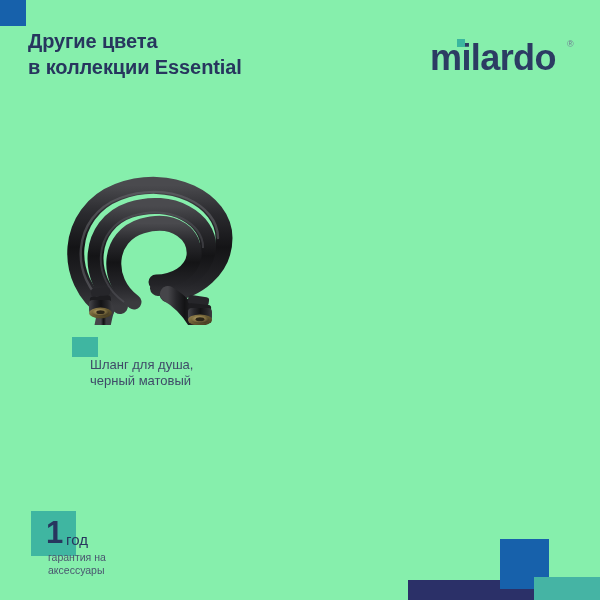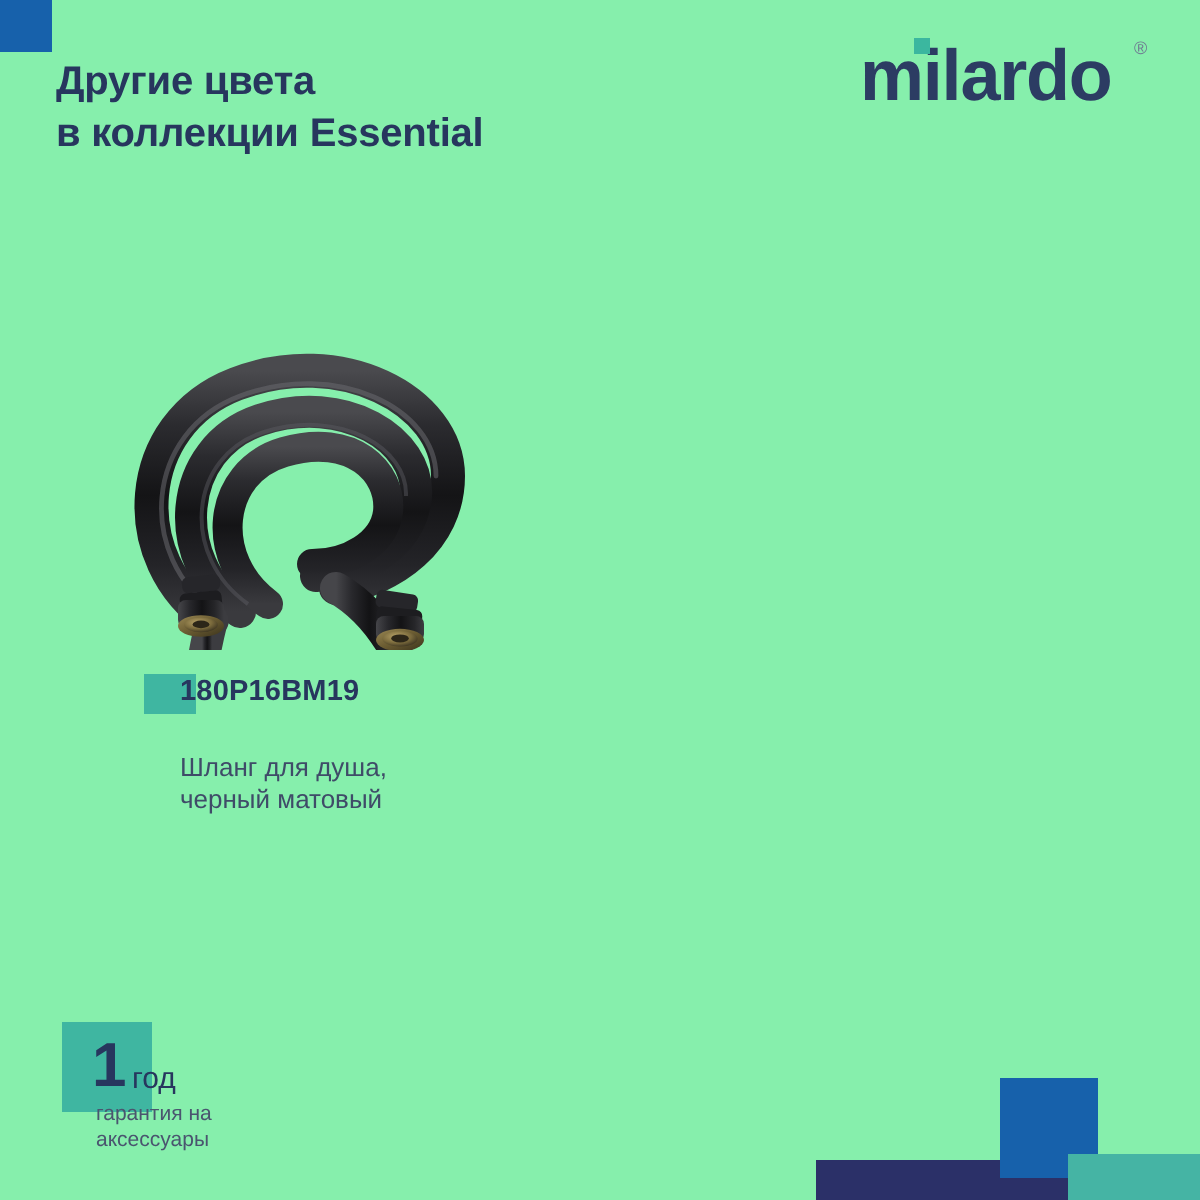--- a/index.html
+++ b/index.html
@@ -66,21 +66,21 @@
     font-weight: bold;
     line-height: 1.32;
     letter-spacing: -0.1px;
     white-space: pre-line;
   }
 
   
   .brand {
     position: absolute;
     left: 430px;
-    top: 16px;
+    top: 36px;
     width: 150px;
     height: 44px;
   }
   .brand-wordmark {
     position: absolute;
     left: 0;
     top: 0;
     font-size: 36px;
     font-weight: 600;
     color: #2c3c63;
@@ -274,21 +274,20 @@
         <rect x="142" y="148" width="24" height="13" rx="4" fill="url(#hoseGradV)"></rect>
         <ellipse cx="154" cy="160" rx="12" ry="5.6" fill="url(#brassGrad)"></ellipse>
         <ellipse cx="154" cy="159.4" rx="8.8" ry="3.9" fill="url(#brassFace)"></ellipse>
         <ellipse cx="154" cy="159.2" rx="4.4" ry="2" fill="#2c2618"></ellipse>
       </g>
     </svg>
   </div>
 
   <div class="caption">
     <div class="caption-swatch"></div>
-    <div class="caption-sku">180P16BM19</div>
     <div class="caption-desc">Шланг для душа,
 черный матовый</div>
   </div>
 
   <div class="warranty">
     <div class="warranty-square"></div>
     <div class="warranty-value">1</div>
     <div class="warranty-unit">год</div>
     <div class="warranty-caption">гарантия на
 аксессуары</div>

